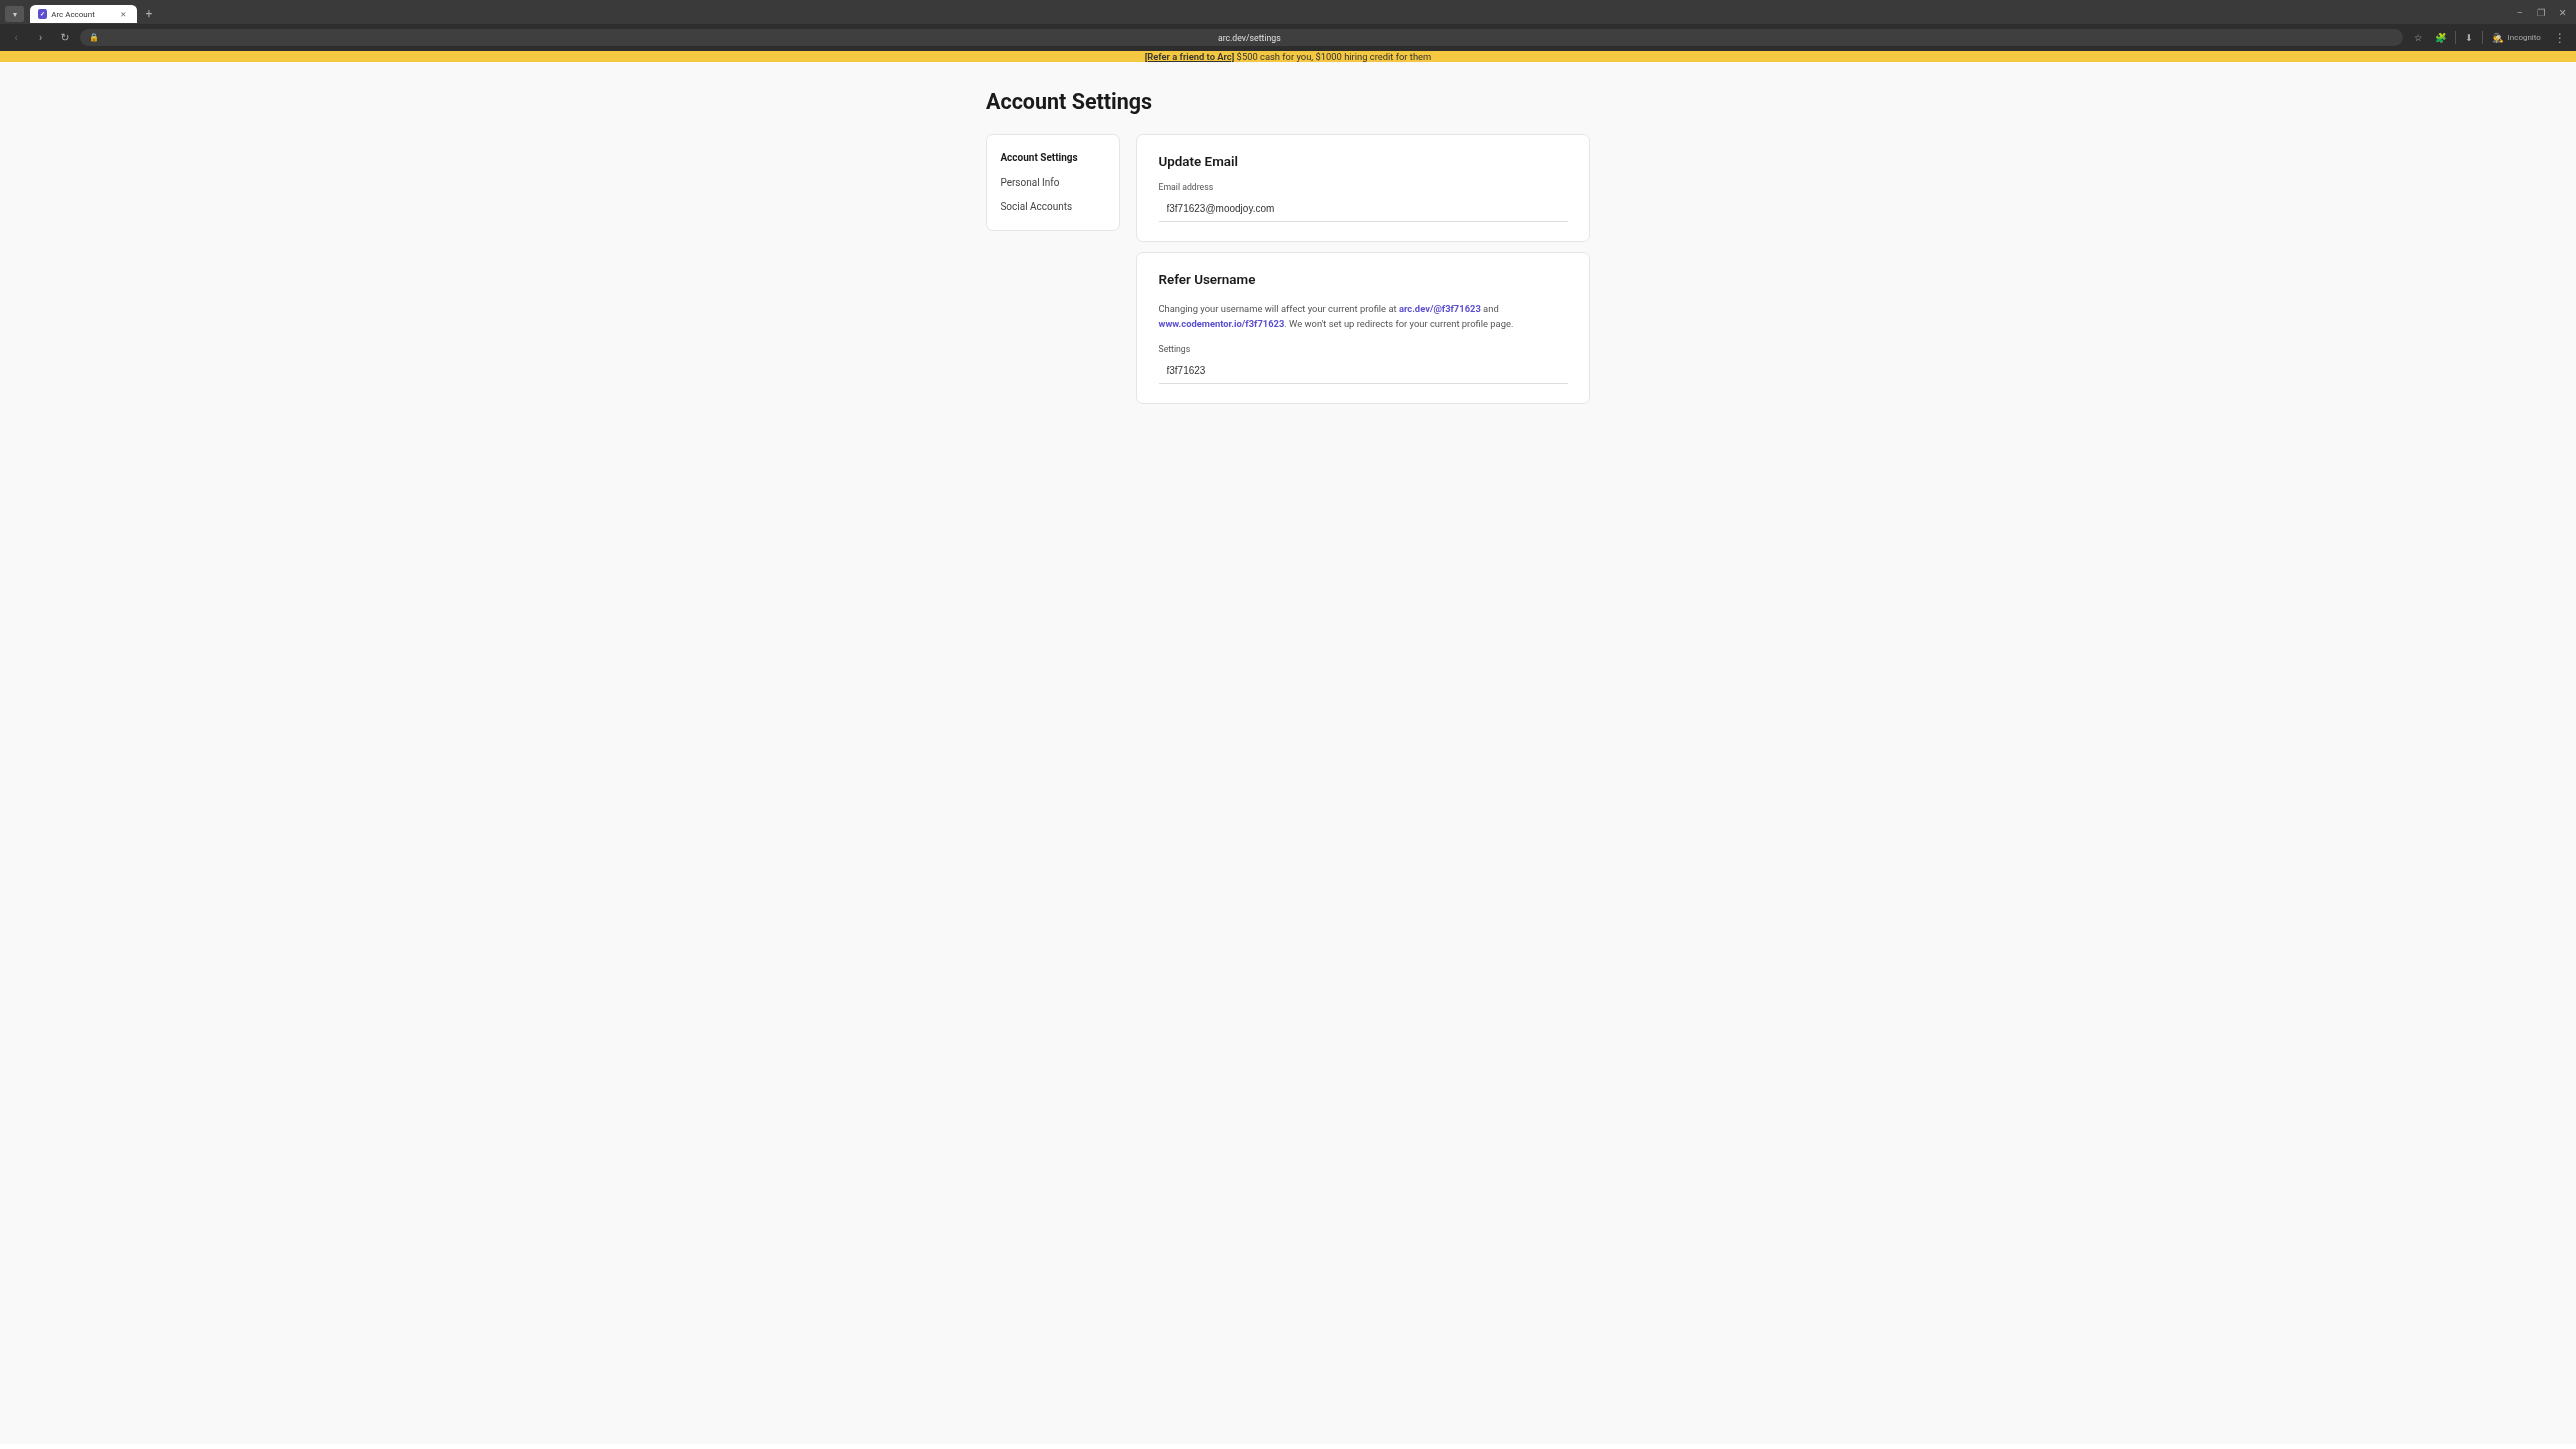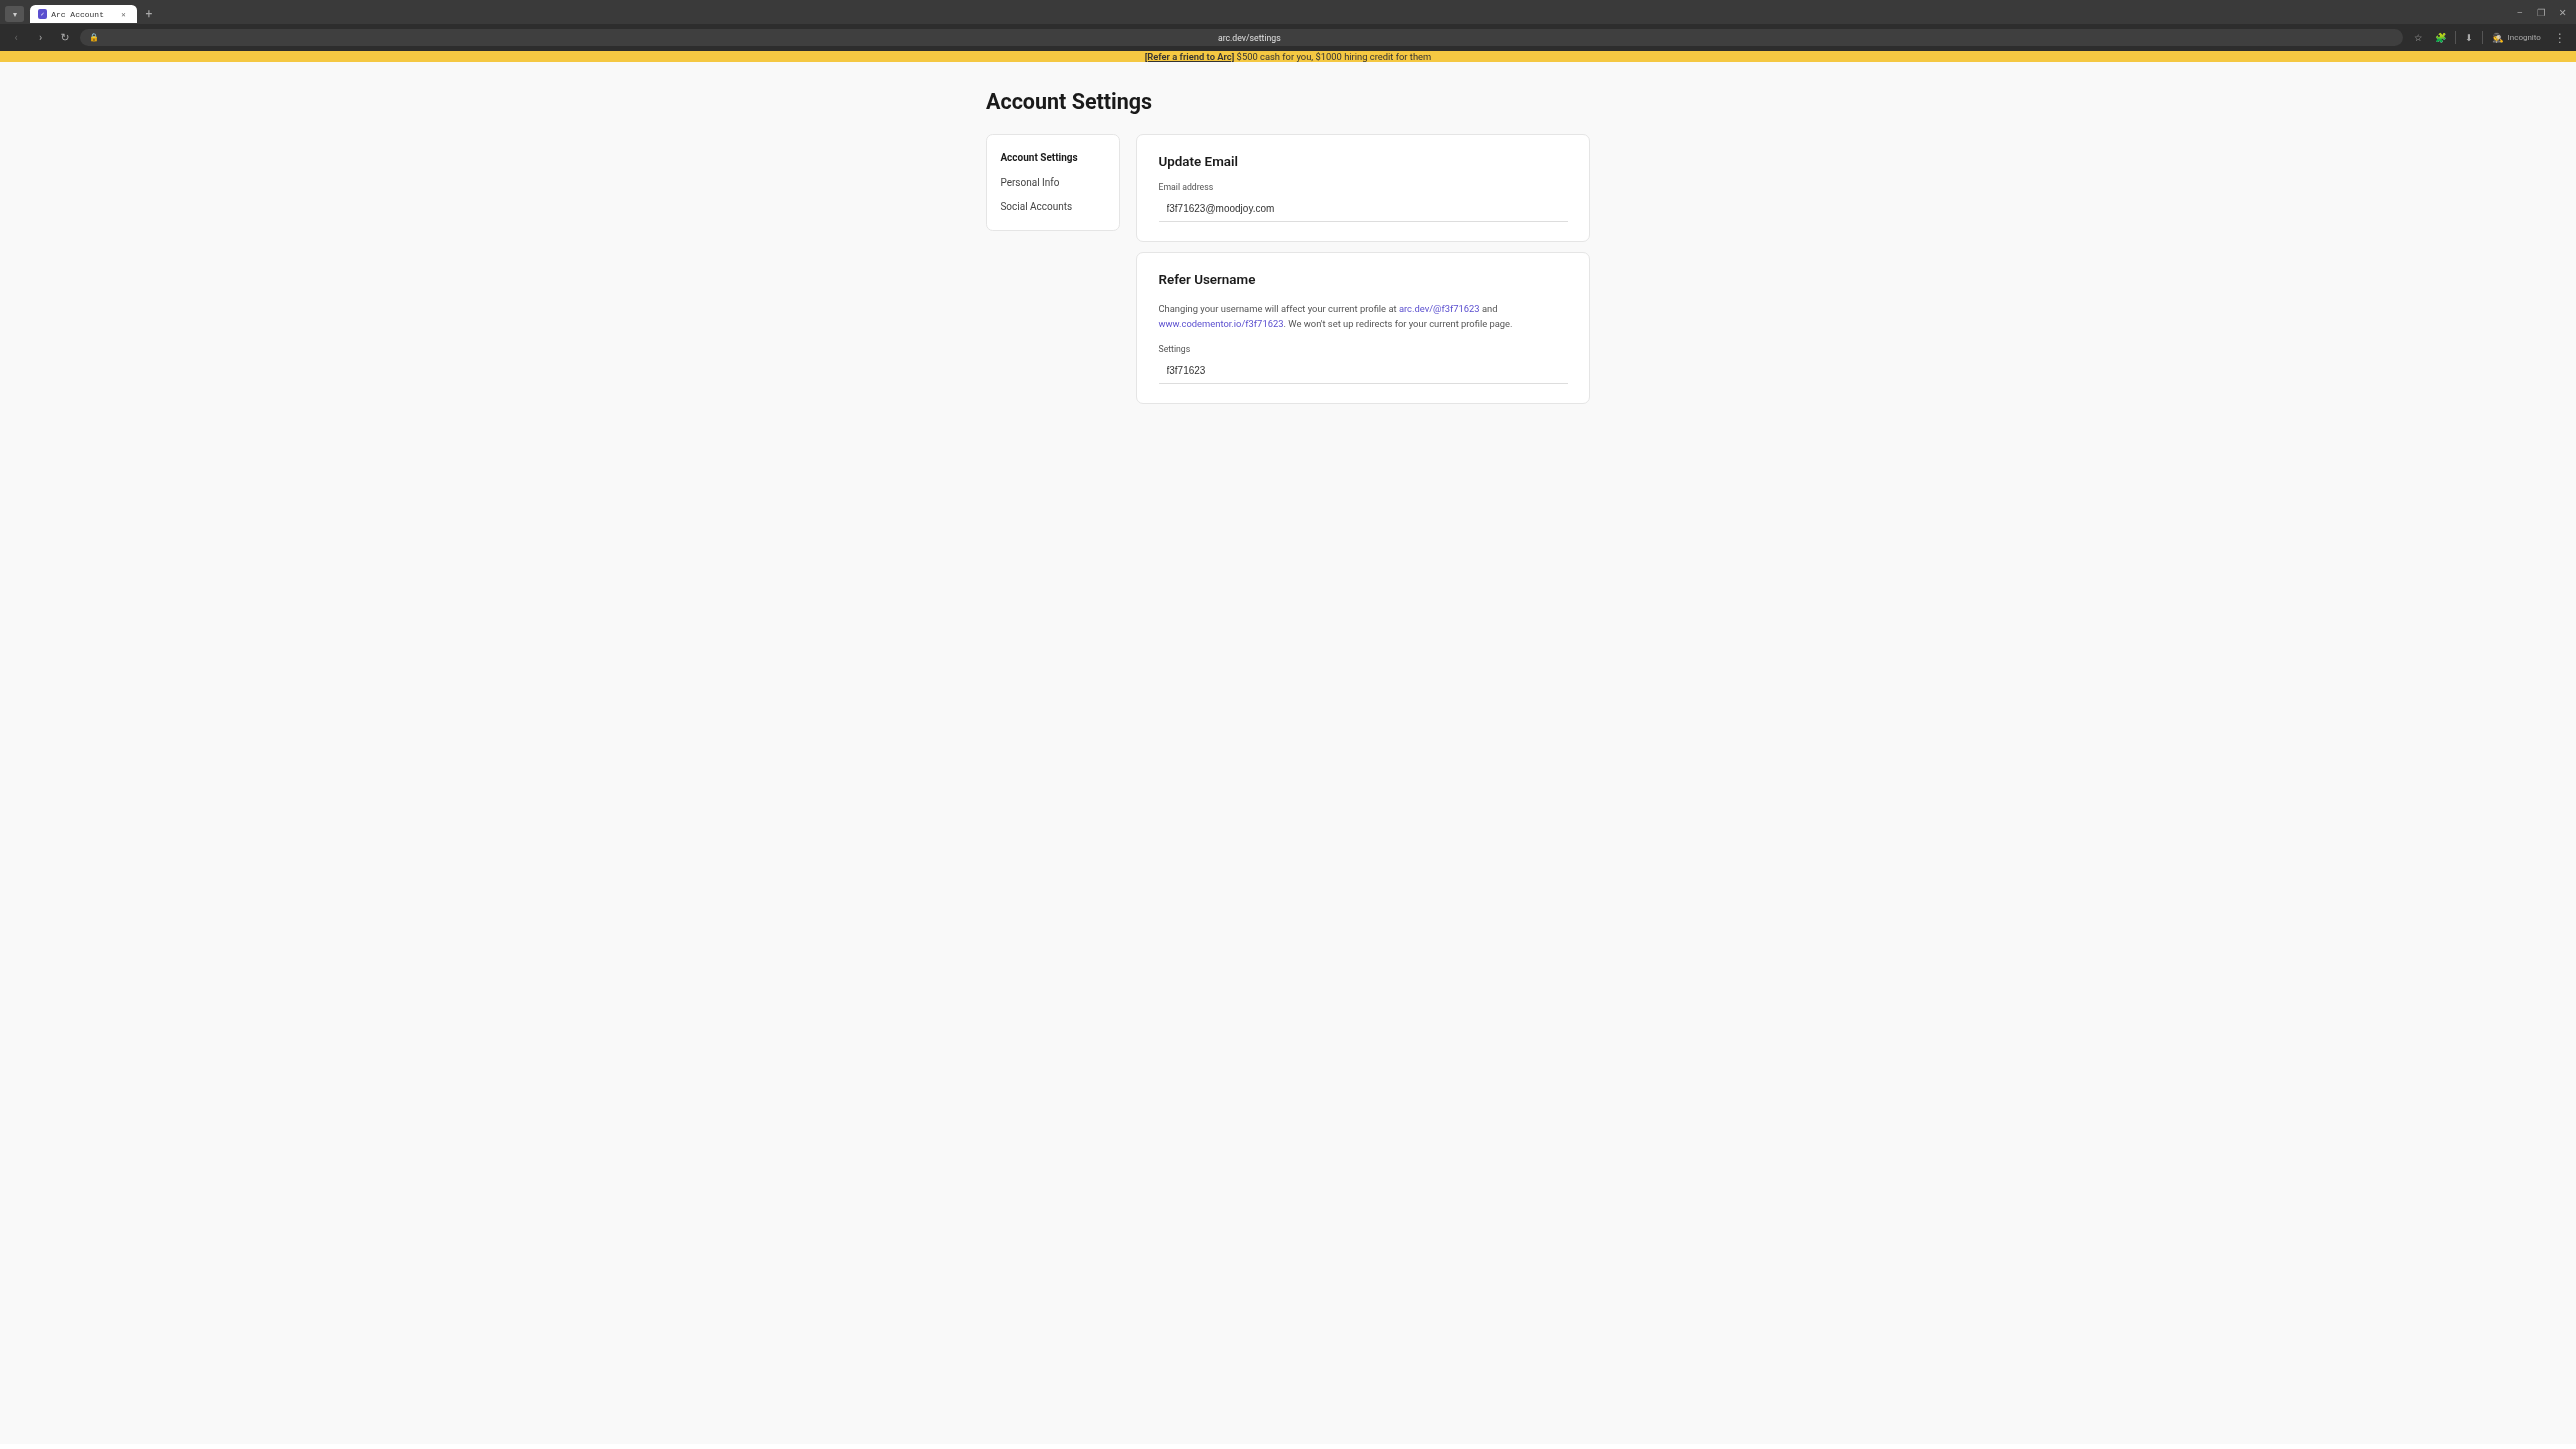--- a/index.html
+++ b/index.html
@@ -48,21 +48,20 @@
       align-items: center;
       gap: 4px;
       background: #ffffff;
       border-radius: 5.4px 5.4px 0 0;
       padding: 4px 8px;
       min-width: 107px;
       max-width: 148px;
       color: #333;
       font-size: 8.7px;
       position: relative;
-      font-family: Liberation Mono, monospace;
     }
 
     .tab-favicon {
       width: 9.4px;
       height: 9.4px;
       background: #5b4fcf;
       border-radius: 2px;
       display: flex;
       align-items: center;
       justify-content: center;
@@ -330,20 +329,21 @@
     .description-text {
       font-size: 9.4px;
       color: #555;
       line-height: 1.6;
       margin-bottom: 13.4px;
     }
 
     .description-text a {
       color: #5b4fcf;
       text-decoration: none;
+      font-weight: bold;
     }
   </style>
 </head>
 <body>
 
 <div class="browser-chrome">
 
   <div class="tab-bar">
     <div class="tab-switcher">▾</div>
 

